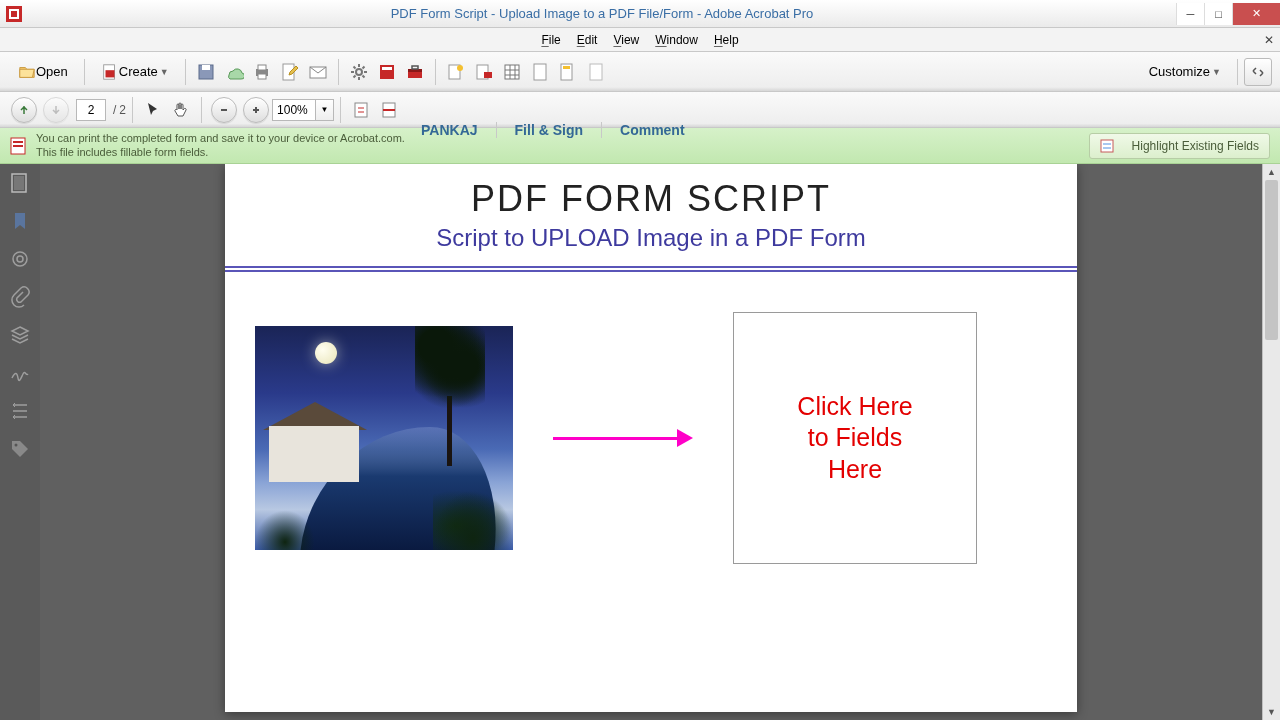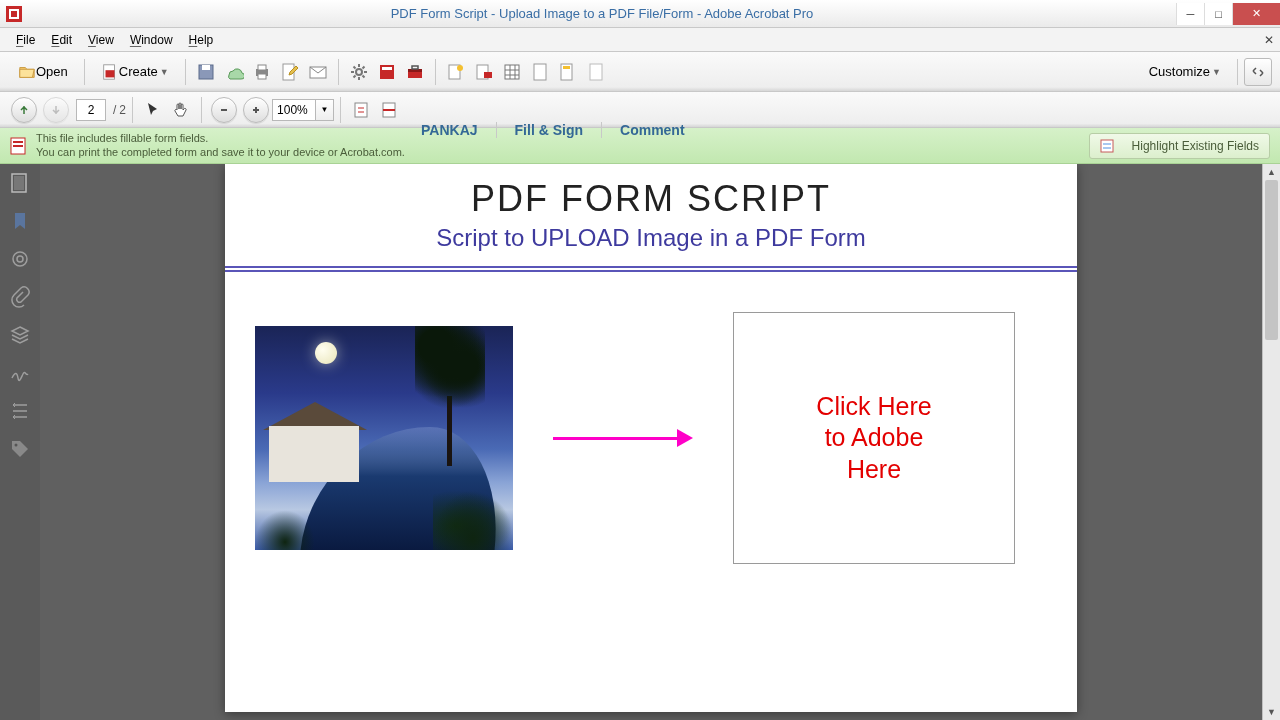--- a/index.html
+++ b/index.html
@@ -9,21 +9,21 @@
 .titlebar { height:28px; background:linear-gradient(#fff,#eaeaea); display:flex; align-items:center; border-bottom:1px solid #c8c8c8; }
 .titlebar .app-icon { width:16px; height:16px; margin:0 6px; }
 .titlebar .title { flex:1; text-align:center; color:#3a6ea5; font-size:13px; }
 .win-buttons { display:flex; }
 .win-btn { width:30px; height:22px; display:flex; align-items:center; justify-content:center; background:#fff; border-left:1px solid #ddd; font-size:11px; color:#333; cursor:default; }
 .win-btn.close { background:#c94f4f; color:#fff; width:48px; }
 .win-btn.max { width:28px; }
 .win-btn.min { width:28px; }
 
 
-.menubar { height:24px; background:#f3f3f3; display:flex; align-items:center; padding:0 8px; border-bottom:1px solid #c8c8c8; font-size:12px; position:relative; }
+.menubar { height:24px; background:#f3f3f3; display:flex; align-items:center; padding:0 8px; border-bottom:1px solid #c8c8c8; font-size:12px; position:relative;justify-content:center; }
 .menu-item { padding:3px 8px; cursor:default; }
 .menu-item span { text-decoration:underline; text-decoration-color:#666; text-underline-offset:2px; }
 .menubar .close-x { position:absolute; right:6px; font-size:12px; color:#444; cursor:default; }
 
 
 .toolbar { height:40px; background:linear-gradient(#fafafa,#eee 90%,#d6d6d6); display:flex; align-items:center; padding:0 8px; border-bottom:1px solid #c8c8c8; font-size:13px; }
 .tbtn { display:flex; align-items:center; gap:0; padding:5px 9px; border:1px solid transparent; border-radius:3px; cursor:default; }
 .tbtn svg { width:18px; height:18px; }
 .tbtn .caret { font-size:9px; color:#666; margin-left:2px; }
 .tsep { width:1px; height:26px; background:#c8c8c8; margin:0 6px; }
@@ -83,21 +83,21 @@
 .sample-img .tree.t1 { right:28px; top:-10px; }
 .sample-img .tree .trunk { position:absolute; bottom:0; left:46%; width:5px; height:70px; background:#1a1410; }
 .sample-img .tree .foliage { position:absolute; top:0; left:0; right:0; height:100px; background:radial-gradient(circle,#0a180a 20%,transparent 70%),radial-gradient(circle at 30% 30%,#0a180a 20%,transparent 60%),radial-gradient(circle at 70% 50%,#0a180a 20%,transparent 60%); }
 .sample-img .bush { position:absolute; bottom:0; right:0; width:80px; height:60px; background:radial-gradient(ellipse at 50% 80%,#0e2410,transparent 70%),radial-gradient(ellipse at 30% 60%,#122e14,transparent 70%); }
 .sample-img .bush2 { position:absolute; bottom:0; left:0; width:60px; height:40px; background:radial-gradient(ellipse at 50% 80%,#0e2410,transparent 70%); }
 
 .arrow-container { width:140px; position:relative; height:10px; }
 .arrow-container .line { position:absolute; left:0; right:16px; top:4px; height:3px; background:#ff00c8; }
 .arrow-container .head { position:absolute; right:0; top:-4px; width:0; height:0; border-left:16px solid #ff00c8; border-top:9px solid transparent; border-bottom:9px solid transparent; }
 
-.upload-box { width:282px; height:252px; border:1px solid #9a9a9a; display:flex; align-items:center; justify-content:center; text-align:center; cursor:default; }
+.upload-box { width:244px; height:252px; border:1px solid #9a9a9a; display:flex; align-items:center; justify-content:center; text-align:center; cursor:default; }
 .upload-box .lbl { font-family:"Century Gothic","Segoe UI",sans-serif; font-size:25px; color:#e30000; line-height:1.25; }
 </style>
 </head>
 <body>
 
 <div class="titlebar">
   <svg class="app-icon" viewBox="0 0 16 16">
       <rect width="16" height="16" fill="#c62828"></rect>
       <path d="M3 3h10v10H3z" fill="#fff"></path>
       <path d="M5 5h6v6H5z" fill="#c62828"></path>
@@ -294,22 +294,22 @@
   </div>
 </div>
 
 <div class="notif">
   <svg class="nicon" viewBox="0 0 18 18">
       <rect x="1" y="1" width="14" height="16" fill="#fff" stroke="#c62828"></rect>
       <rect x="3" y="4" width="10" height="2" fill="#c62828"></rect>
       <rect x="3" y="8" width="10" height="2" fill="#c62828"></rect>
     </svg>
   <div class="ntxt">
+    <div>You can print the completed form and save it to your device or Acrobat.com.</div>
     <div>This file includes fillable form fields.</div>
-    <div>You can print the completed form and save it to your device or Acrobat.com.</div>
   </div>
   <div class="highlight-btn">
     <svg width="16" height="16" viewBox="0 0 16 16">
         <rect x="1" y="2" width="12" height="12" fill="#fff" stroke="#c65a5a"></rect>
         <rect x="3" y="5" width="8" height="2" fill="#a8c8f0"></rect>
         <rect x="3" y="9" width="8" height="2" fill="#a8c8f0"></rect>
       </svg>
     <span>Highlight Existing Fields</span>
   </div>
 </div>
@@ -367,21 +367,21 @@
           <div class="bush"></div>
           <div class="bush2"></div>
         </div>
         <div class="arrow-container">
           <div class="line"></div>
             <div class="head"></div>
         </div>
         <div class="upload-box">
           <div class="lbl">
             <div>Click Here</div>
-            <div>to Adobe</div>
+            <div>to Fields</div>
             <div>Here</div>
           </div>
         </div>
       </div>
     </div>
   </div>
 
   <div class="vscroll">
     <div class="arr up">▲</div>
     <div class="thumb"></div>

